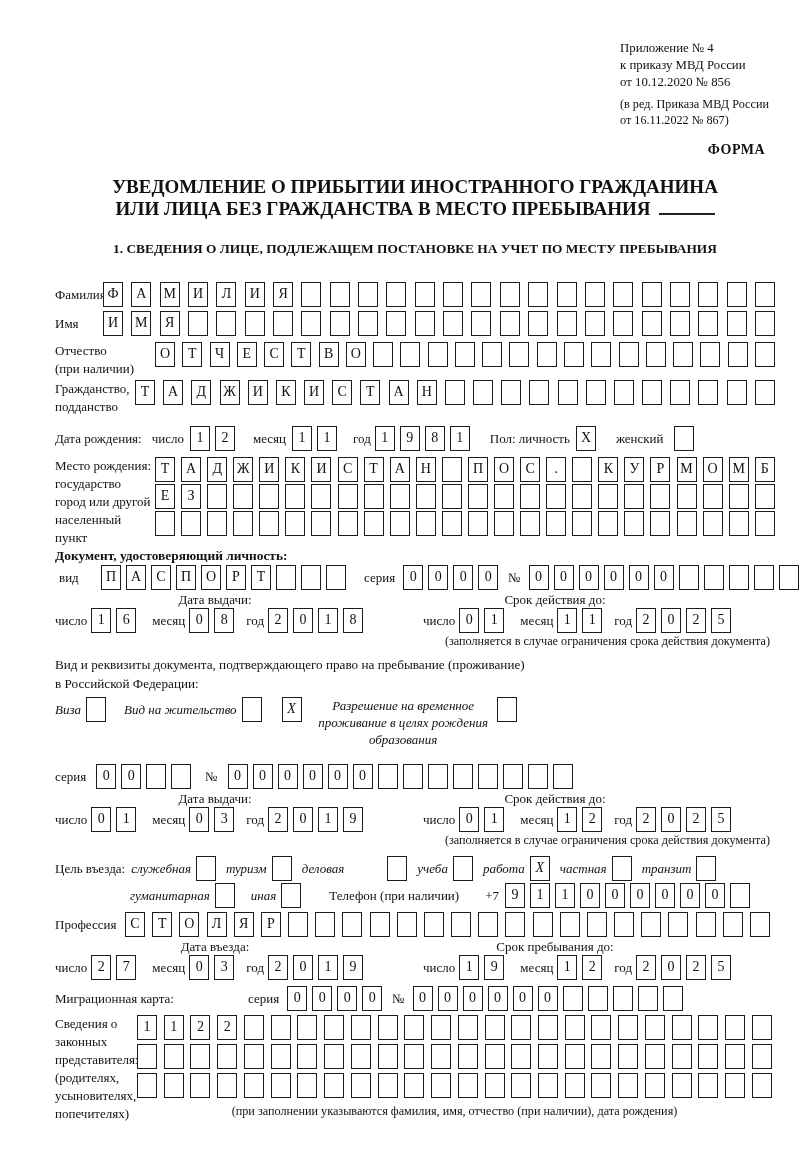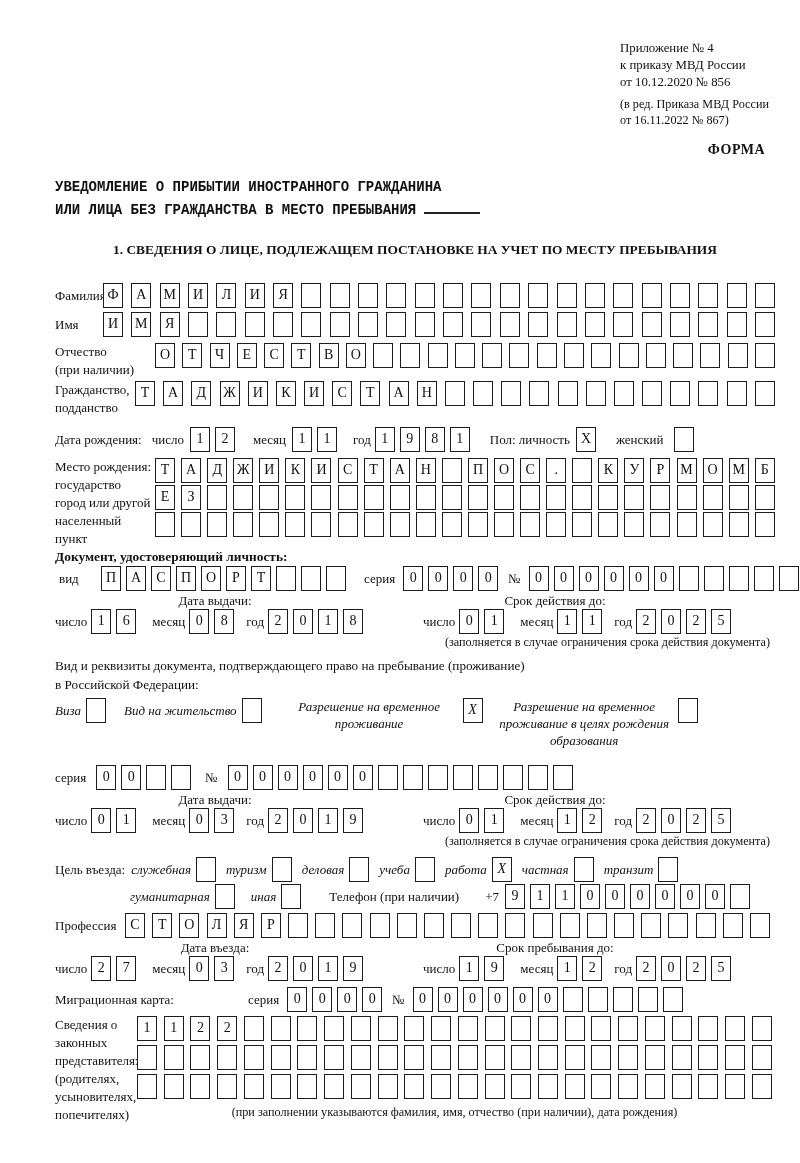--- a/index.html
+++ b/index.html
@@ -9,21 +9,21 @@
     background:#fff;color:#111;
     font-family:"Liberation Serif","DejaVu Serif",serif;
     font-size:13px;
     overflow:hidden;
     box-sizing:border-box;
     padding:40px 25px 0 55px;
   }
   .hdr{margin-left:565px;line-height:17px;font-size:12.8px;}
   .hdr-sub{margin-left:565px;margin-top:5px;line-height:16px;font-size:12.2px;}
   .form-label{margin-top:14px;text-align:right;padding-right:10px;font-weight:bold;font-size:14px;letter-spacing:.5px;}
-  .title{margin-top:18px;text-align:left;font-weight:bold;font-size:14px;line-height:22px;font-family:Liberation Mono, monospace;}
+  .title{margin-top:18px;text-align:center;font-weight:bold;font-size:19px;line-height:22px;}
   .blank{display:inline-block;width:56px;border-bottom:2px solid #222;height:14px;margin-left:8px;vertical-align:baseline;}
   .sec-heading{margin-top:20px;text-align:center;font-weight:bold;font-size:13.4px;line-height:18px;}
   .row{display:flex;align-items:flex-start;}
   .lbl{flex:0 0 auto;line-height:16px;}
   .lblcol{flex:0 0 auto;line-height:18px;}
   .cells{display:flex;gap:5px;flex:0 0 auto;}
   .spread{justify-content:space-between;gap:0;}
   .cell{
     flex:0 0 auto;box-sizing:border-box;
     width:20px;height:25px;border:1.6px solid #1c1c1c;
@@ -407,21 +407,20 @@
           <span class="cell"></span>
         </div>
     </div>
     <div class="opt" style="margin-left:18px;">
       <span class="lbl">Вид на жительство</span>
       <div class="cells">
           <span class="cell"></span>
         </div>
     </div>
     <div class="opt" style="margin-left:20px;">
-      <span class="optc">Разрешение на временное проживание</span>
       <div class="cells">
           <span class="cell">X</span>
         </div>
     </div>
     <div class="opt" style="margin-left:14px;">
       <span class="optc">Разрешение на временное проживание в целях рождения образования</span>
       <div class="cells">
           <span class="cell"></span>
         </div>
     </div>
@@ -507,21 +506,21 @@
         <div class="cells">
           <span class="cell"></span>
         </div>
       </div>
     <div class="opt" style="margin-left:10px;">
         <span class="lbl">туризм</span>
         <div class="cells">
           <span class="cell"></span>
         </div>
       </div>
-    <div class="opt" style="margin-left:10px;">
+    <div class="opt" style="margin-left:10px;gap:38px;">
         <span class="lbl">деловая</span>
         <div class="cells">
           <span class="cell"></span>
         </div>
       </div>
     <div class="opt" style="margin-left:10px;">
         <span class="lbl">учеба</span>
         <div class="cells">
           <span class="cell"></span>
         </div>

